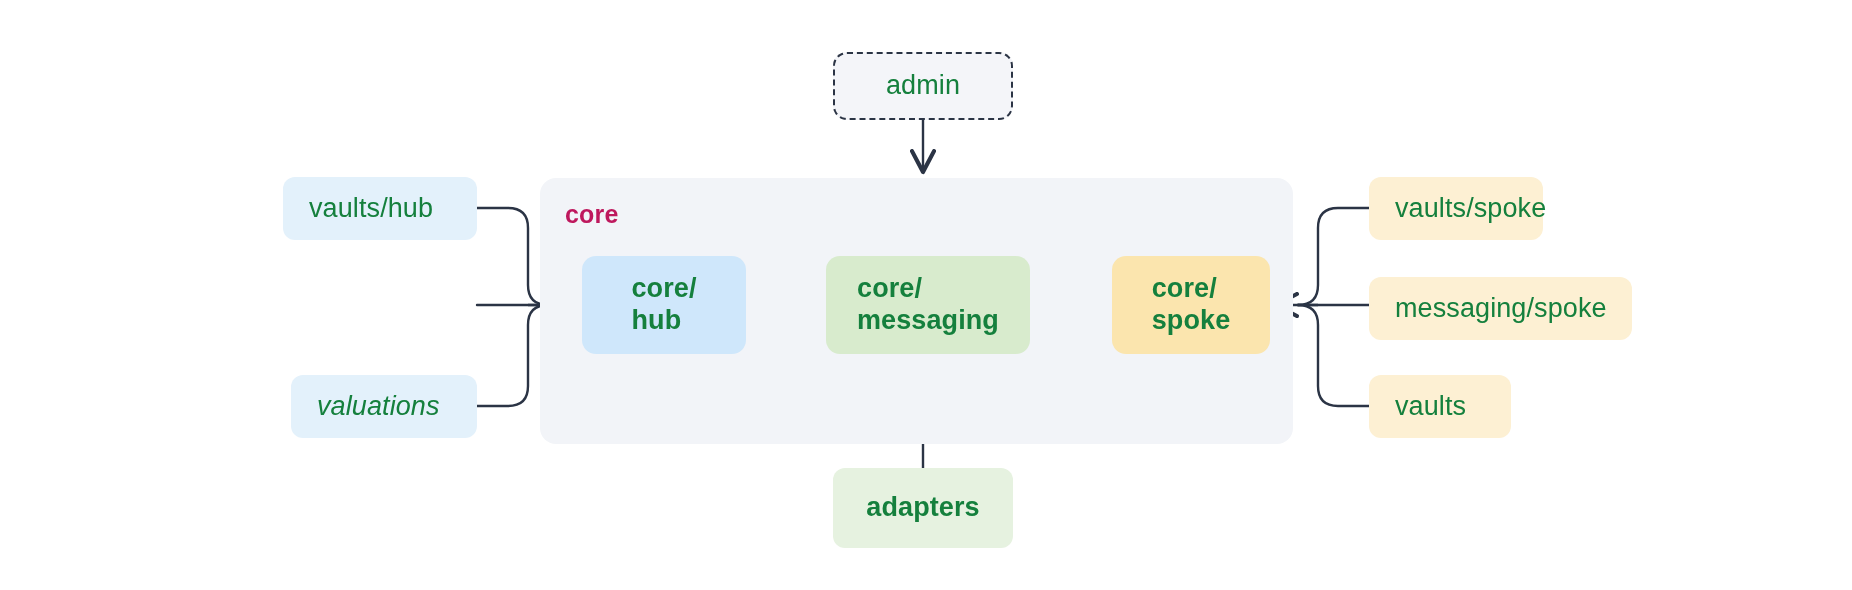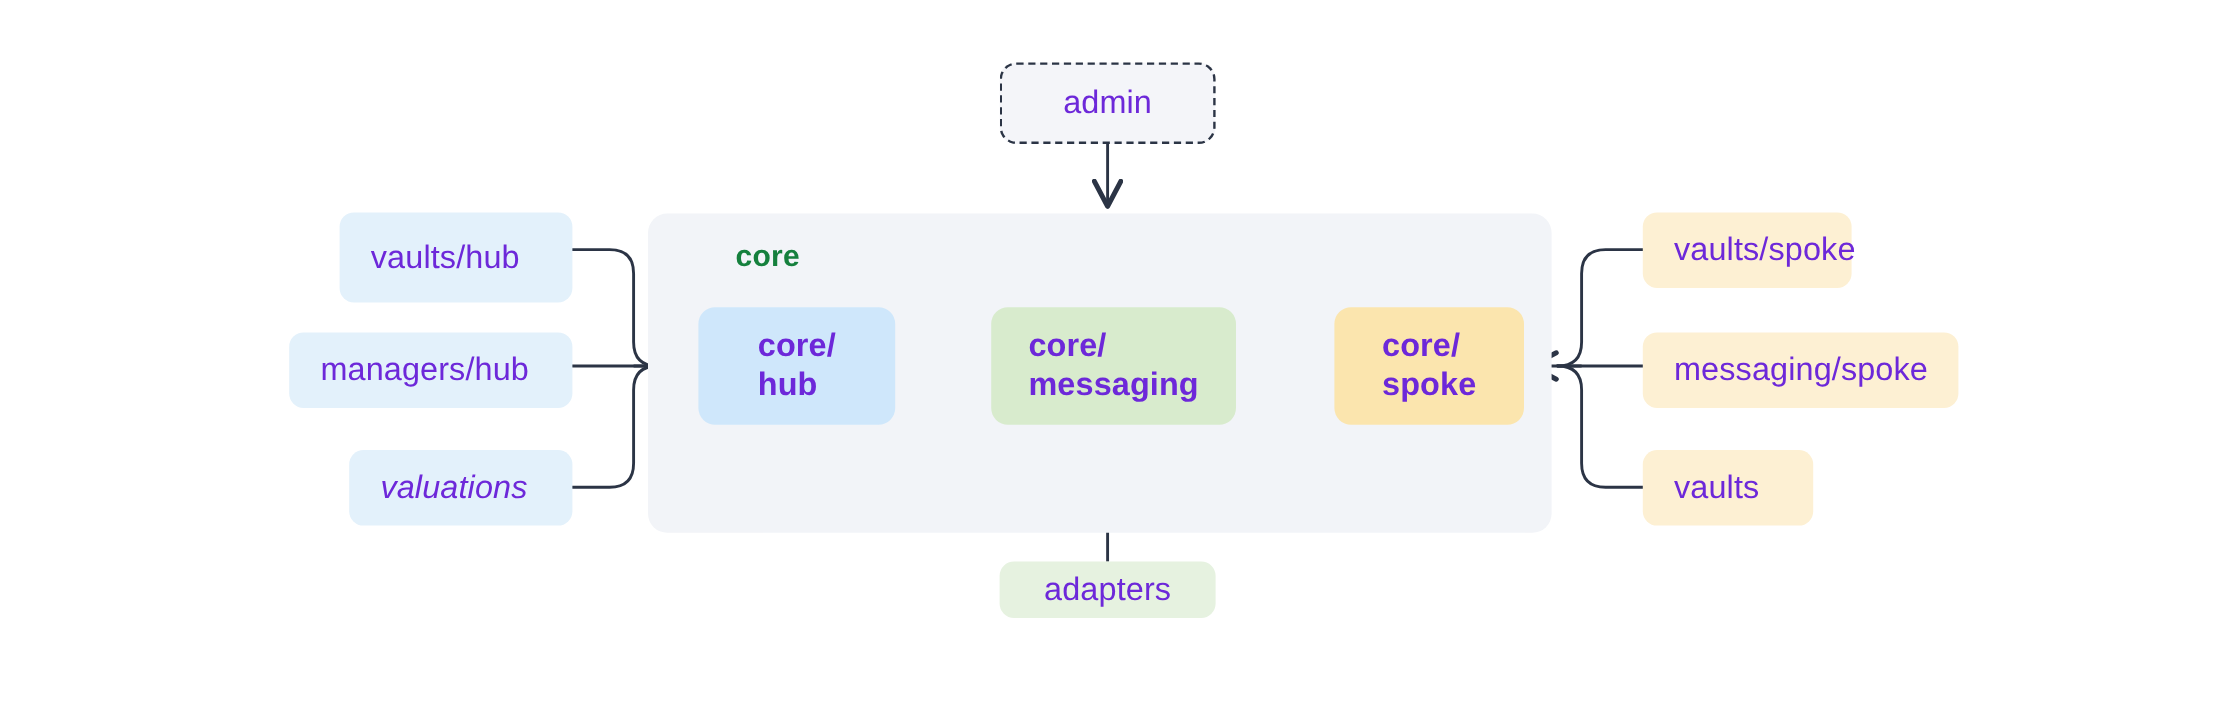--- a/index.html
+++ b/index.html
@@ -25,21 +25,21 @@
     width: 1852px;
     height: 590px;
     pointer-events: none;
   }
   .node {
     position: absolute;
     box-sizing: border-box;
     display: flex;
     align-items: center;
     border-radius: 12px;
-    color: #6d28d9;
+    color: #15803d;
     font-size: 27px;
     line-height: 1.18;
     letter-spacing: 0.1px;
     white-space: pre-line;
   }
   .node.left-col,
   .node.right-col {
     justify-content: flex-start;
     padding: 0 26px;
   }
@@ -60,23 +60,22 @@
   .cluster {
     position: absolute;
     box-sizing: border-box;
     background: #f2f4f8;
     border-radius: 16px;
   }
   .cluster-label {
     position: absolute;
     font-size: 25px;
     font-weight: bold;
-    color: #15803d;
+    color: #be185d;
     letter-spacing: 0.2px;
-    margin-left: 48px;
   }
 </style>
 </head>
 <body>
 
 <div id="diagram">
 
   <svg id="edges" viewBox="0 0 1852 590" width="1852" height="590" xmlns="http://www.w3.org/2000/svg">
     <defs>
       <marker id="arrow" viewBox="0 0 12 12" refX="10.5" refY="6" markerWidth="11" markerHeight="11" orient="auto-start-reverse">
@@ -101,30 +100,29 @@
     <path d="M 1318 305 L 1276 305" fill="none" stroke="#2b3445" stroke-width="2.4" marker-end="url(#arrow)"></path>
 
     <path d="M 923 468 L 923 366" fill="none" stroke="#2b3445" stroke-width="2.4" marker-end="url(#arrow)"></path>
   </svg>
 
   <div class="cluster" style="left: 540px; top: 178px; width: 753px; height: 266px; background: rgb(242, 244, 248);"></div>
   <div class="cluster-label" style="left: 565px; top: 200px;">core</div>
 
   <div class="node dashed" style="left: 833px; top: 52px; width: 180px; height: 68px; background: rgb(244, 245, 249);">admin</div>
 
-  <div class="node left-col" style="left: 283px; top: 177px; width: 194px; height: 75px; background: rgb(227, 241, 251);">vaults/hub</div>
-  <div class="node left-col" style="left: 241px; top: 277px; width: 236px; height: 63px; background: rgb(227, 241, 251);">managers/hub</div>
+  <div class="node left-col" style="left: 283px; top: 177px; width: 194px; height: 63px; background: rgb(227, 241, 251);">vaults/hub</div>
   <div class="node left-col" style="left: 291px; top: 375px; width: 186px; height: 63px; background: rgb(227, 241, 251); font-style: italic;">valuations</div>
 
   <div class="node centered" style="left: 582px; top: 256px; width: 164px; height: 98px; background: rgb(207, 231, 251);">core/
 hub</div>
   <div class="node centered" style="left: 826px; top: 256px; width: 204px; height: 98px; background: rgb(216, 235, 205);">core/
 messaging</div>
   <div class="node centered" style="left: 1112px; top: 256px; width: 158px; height: 98px; background: rgb(251, 229, 174);">core/
 spoke</div>
 
   <div class="node right-col" style="left: 1369px; top: 177px; width: 174px; height: 63px; background: rgb(253, 240, 211);">vaults/spoke</div>
   <div class="node right-col" style="left: 1369px; top: 277px; width: 263px; height: 63px; background: rgb(253, 240, 211);">messaging/spoke</div>
   <div class="node right-col" style="left: 1369px; top: 375px; width: 142px; height: 63px; background: rgb(253, 240, 211);">vaults</div>
 
-  <div class="node adapters-node" style="left: 833px; top: 468px; width: 180px; height: 47px; background: rgb(230, 242, 224);">adapters</div>
+  <div class="node adapters-node" style="left: 833px; top: 468px; width: 180px; height: 80px; background: rgb(230, 242, 224); font-weight: bold;">adapters</div>
 
 </div>
 
 </body></html>

